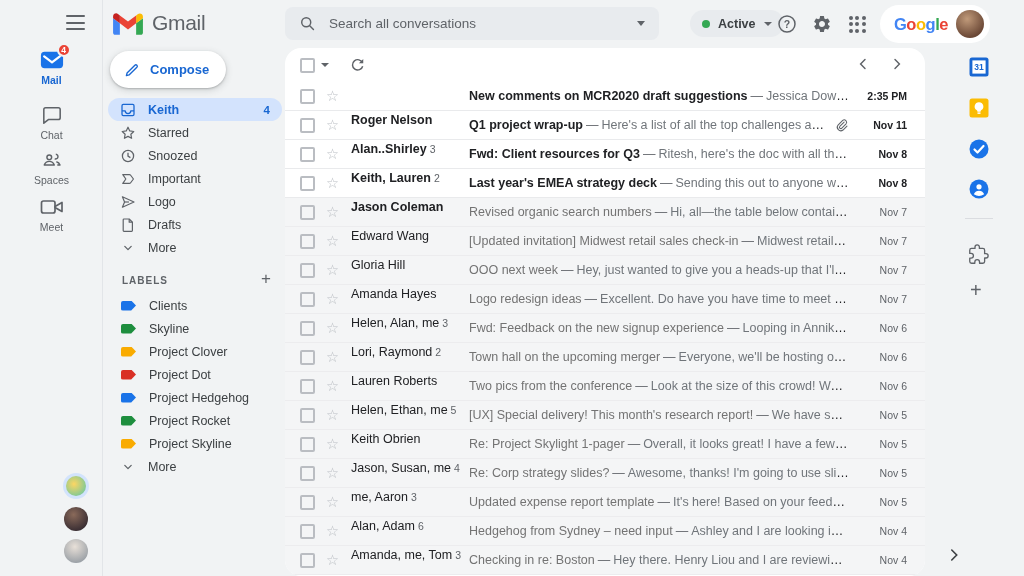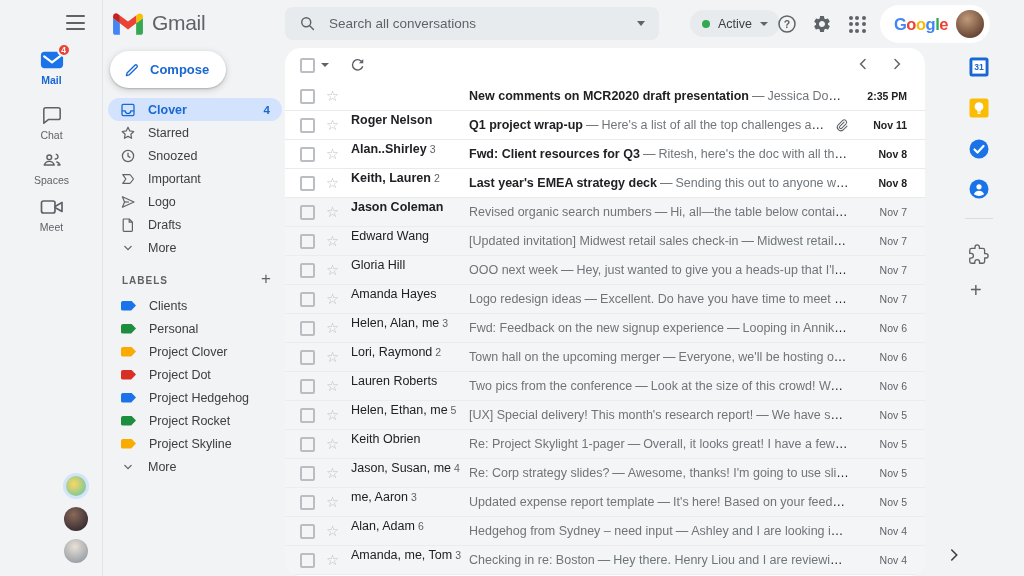--- a/index.html
+++ b/index.html
@@ -15,21 +15,21 @@
   .gmail-logo svg { width:30px; height:23px; }
   .gmail-wordmark { font-size:21px; color:#5f6368; letter-spacing:-0.3px; }
 
   .search-bar { position:absolute; left:285px; top:7px; width:374px; height:33px; background:#e8ebee; border-radius:8px; display:flex; align-items:center; padding:0 14px; gap:13px; }
   .search-bar .mag { width:17px; height:17px; color:#5f6368; flex:none; }
   .search-placeholder { flex:1; font-size:13.5px; color:#5f6368; }
   .caret { width:0; height:0; border-left:4.5px solid transparent; border-right:4.5px solid transparent; border-top:5px solid #5f6368; }
 
   .status-chip { position:absolute; left:690px; top:10px; height:27px; background:#e8ebee; border-radius:14px; display:flex; align-items:center; gap:8px; padding:0 12px; }
   .status-dot { width:8px; height:8px; border-radius:50%; background:#34a853; }
-  .status-label { font-size:12.5px; color:#3c4043; font-weight:normal; }
+  .status-label { font-size:12.5px; color:#3c4043; font-weight:bold; }
   .status-chip .caret { border-top-width:4.5px; }
 
   .hdr-icon { position:absolute; top:13px; width:22px; height:22px; color:#5f6368; display:flex; align-items:center; justify-content:center; cursor:pointer; }
   .hdr-icon svg { width:20px; height:20px; }
   .help-btn { left:776px; }
   .settings-btn { left:811px; }
   .apps-btn { left:846px; }
   .apps-grid { display:grid; grid-template-columns:repeat(3,4px); grid-template-rows:repeat(3,4px); gap:2.5px; }
   .apps-grid i { width:4px; height:4px; border-radius:50%; background:#5f6368; }
 
@@ -235,21 +235,21 @@
       <span class="compose-label">Compose</span>
     </div>
     <div class="folder-list">
         <div class="nav-row active">
           <span class="nav-icon">
             <svg viewBox="0 0 20 20">
               <rect x="2.5" y="3" width="15" height="14" rx="1.6" fill="none" stroke="currentColor" stroke-linejoin="round" stroke-width="1.6"></rect>
               <path d="M2.5 11h4a3.5 3.5 0 0 0 7 0h4" fill="none" stroke="currentColor" stroke-linejoin="round" stroke-width="1.6"></path>
             </svg>
           </span>
-          <span>Clover</span>
+          <span>Keith</span>
           <span class="nav-count">4</span>
         </div>
         <div class="nav-row">
           <span class="nav-icon">
             <svg viewBox="0 0 20 20">
               <path d="M10 2.8l2.2 4.6 5 .7-3.6 3.5.9 5-4.5-2.4-4.5 2.4.9-5L2.8 8.1l5-.7z" fill="none" stroke="currentColor" stroke-linejoin="round" stroke-width="1.5"></path>
             </svg>
           </span>
           <span>Starred</span>
         </div>
@@ -301,21 +301,21 @@
       <span class="labels-title">LABELS</span>
       <span class="labels-add">+</span>
     </div>
     <div class="label-list">
         <div class="nav-row">
           <span class="label-tag" style="background: rgb(26, 115, 232);"></span>
           <span>Clients</span>
         </div>
         <div class="nav-row">
           <span class="label-tag" style="background: rgb(30, 142, 62);"></span>
-          <span>Personal</span>
+          <span>Skyline</span>
         </div>
         <div class="nav-row">
           <span class="label-tag" style="background: rgb(249, 171, 0);"></span>
           <span>Project Clover</span>
         </div>
         <div class="nav-row">
           <span class="label-tag" style="background: rgb(217, 48, 37);"></span>
           <span>Project Dot</span>
         </div>
         <div class="nav-row">
@@ -358,21 +358,21 @@
         <span class="pg"><svg viewBox="0 0 20 20">
               <path d="M7.5 4.5L13 10l-5.5 5.5" fill="none" stroke="currentColor" stroke-width="1.8" stroke-linecap="round"></path>
             </svg></span>
       </span>
     </div>
     <div class="rows">
         <div class="row unread">
           <span class="cb"></span>
           <span class="star">☆</span>
           <span class="sender">Roger Nelson</span>
-          <span class="subjwrap"><span class="subj">New comments on MCR2020 draft presentation</span><span class="sep">—</span><span class="snip">Jessica Dow said What about Eva…</span></span>
+          <span class="subjwrap"><span class="subj">New comments on MCR2020 draft suggestions</span><span class="sep">—</span><span class="snip">Jessica Dow said What about Eva…</span></span>
           <span class="date">2:35 PM</span>
         </div>
         <div class="row unread">
           <span class="cb"></span>
           <span class="star">☆</span>
           <span class="sender">Alan..Shirley<span class="thread-count">3</span></span>
           <span class="subjwrap"><span class="subj">Q1 project wrap-up</span><span class="sep">—</span><span class="snip">Here's a list of all the top challenges and findings. Surprisi…</span></span>
           <span class="clip"><svg viewBox="0 0 20 20">
               <path d="M13.5 5.5l-5.8 5.8a1.7 1.7 0 0 0 2.4 2.4l6-6a3.2 3.2 0 0 0-4.5-4.5l-6.2 6.2a4.7 4.7 0 0 0 6.6 6.6l5.3-5.3" fill="none" stroke="currentColor" stroke-width="1.4" stroke-linecap="round"></path>
             </svg></span>

